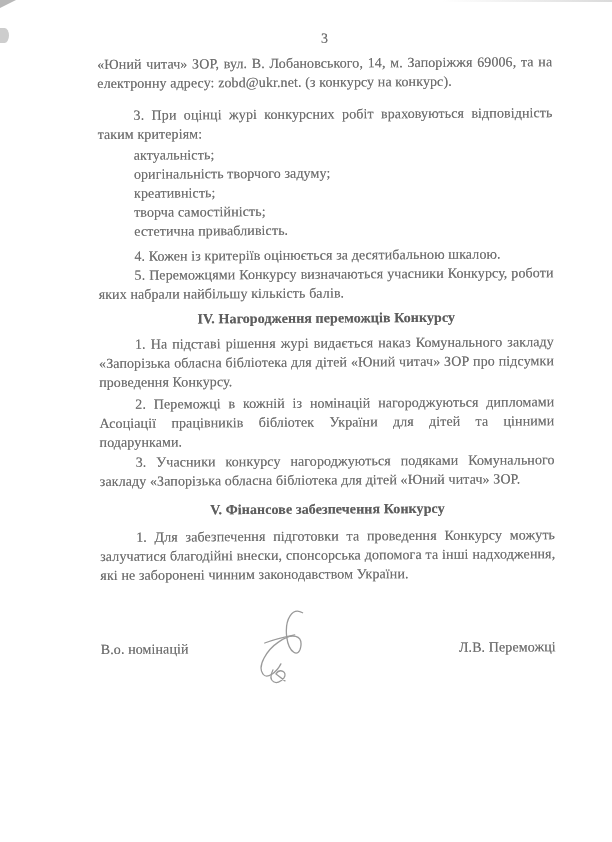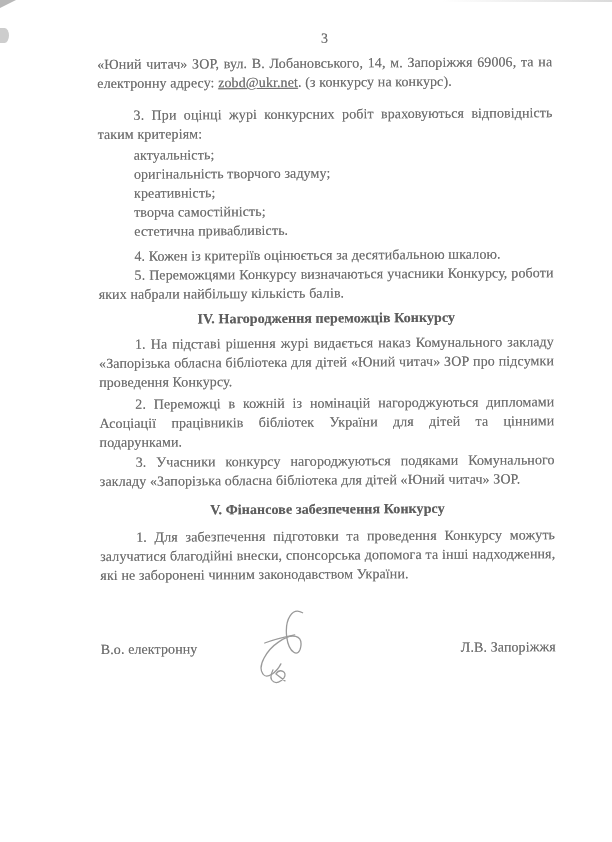--- a/index.html
+++ b/index.html
@@ -53,21 +53,21 @@
   }
   .page-number {
     text-align: center;
     margin-bottom: 6px;
   }
   .para {
     text-align: justify;
     margin: 0 0 12px 0;
   }
   .indent { text-indent: 36px; }
-  .email { text-decoration: underline; }
+  .email { }
   .criteria {
     list-style: none;
     margin: 0;
     padding: 0 0 0 36px;
   }
   .heading {
     font-size: 14px;
     line-height: 19px;
     font-weight: bold;
     text-align: center;
@@ -136,23 +136,23 @@
 
     <p class="para indent mb3">1. На підставі рішення журі видається наказ Комунального закладу «Запорізька обласна бібліотека для дітей «Юний читач» ЗОР про підсумки проведення Конкурсу.</p>
     <p class="para indent mb1">2. Переможці в кожній із номінацій нагороджуються дипломами Асоціації працівників бібліотек України для дітей та цінними подарунками.</p>
     <p class="para indent mb10">3. Учасники конкурсу нагороджуються подяками Комунального закладу «Запорізька обласна бібліотека для дітей «Юний читач» ЗОР.</p>
 
     <h3 class="heading mb8">V. Фінансове забезпечення Конкурсу</h3>
 
     <p class="para indent mb0">1. Для забезпечення підготовки та проведення Конкурсу можуть залучатися благодійні внески, спонсорська допомога та інші надходження, які не заборонені чинним законодавством України.</p>
 
     <div class="sig-row">
-      <span>В.о. електронну</span>
+      <span>В.о. номінацій</span>
       <svg class="sig-svg" viewBox="0 0 64 80">
         <path d="M52 4 C42 -2 34 10 36 28 C38 44 48 50 50 38 C52 27 42 23 28 33 C16 41 6 57 12 65 C16 71 26 63 30 55"></path>
         <path d="M14 34 C24 30 34 28 44 26"></path>
         <path d="M22 61 C16 73 26 78 33 69 C37 63 29 59 25 65 L34 72"></path>
       </svg>
-      <span>Л.В. Запоріжжя</span>
+      <span>Л.В. Переможці</span>
     </div>
 
   </div>
 </div>
 
 </body></html>

